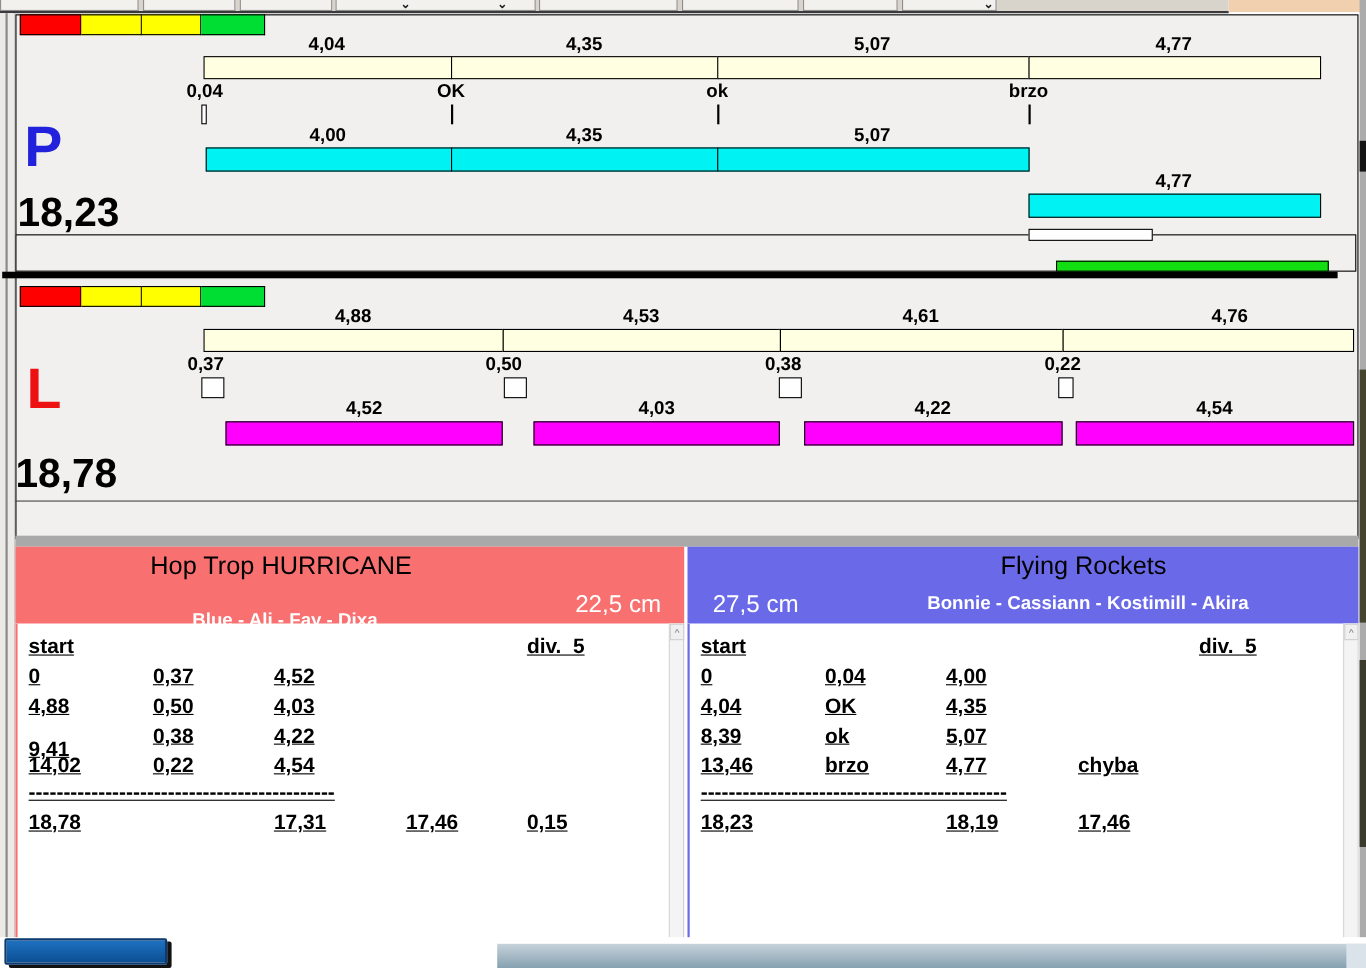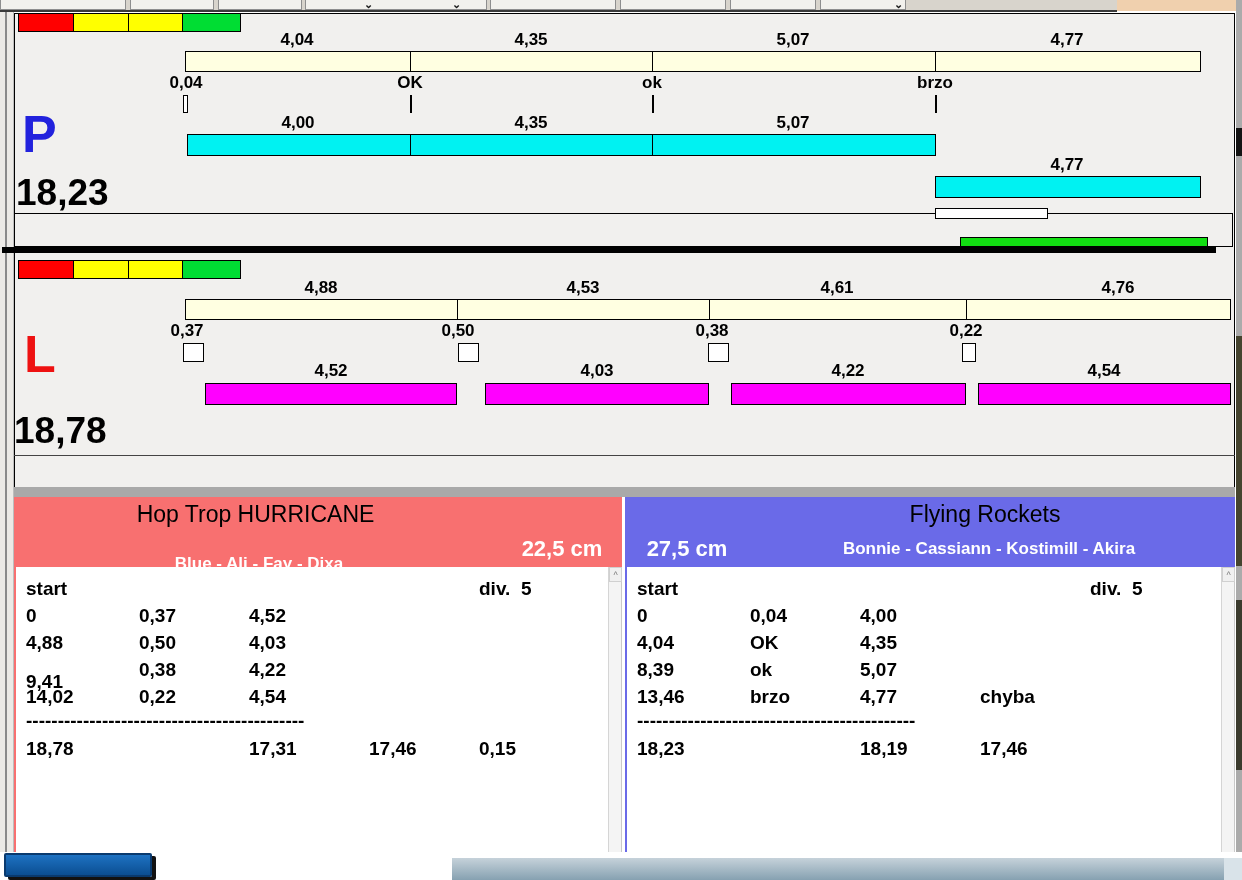--- a/index.html
+++ b/index.html
@@ -52,23 +52,23 @@
   .white-minibar { position:absolute; background:#FFF; border:1px solid #000; }
   .green-minibar { position:absolute; background:#12DE12; border:1px solid #000; }
   .thin-rule { position:absolute; height:1px; background:#444; }
 
   
   .gray-band { left:14px; top:487px; width:1221px; height:10px; background:#A9A9A9; }
   .team-panel { position:absolute; top:497px; }
   .team-header { position:absolute; left:0; top:0; width:100%; height:70px; }
   .team-name { position:absolute; top:4px; font-size:23px; font-weight:normal; color:#000; text-align:center; }
   .team-dogs { position:absolute; top:42px; font-size:17px; font-weight:bold; color:#FFF; text-align:center; }
-  .jump-height { position:absolute; top:39px; font-size:22px; font-weight:bold; color:#FFF; text-align:center; }
+  .jump-height { position:absolute; top:39px; font-size:22px; font-weight:normal; color:#FFF; text-align:center; }
   .team-body { position:absolute; left:0; top:70px; width:100%; background:#FFF; }
-  .tbl-cell { position:absolute; font-size:19px; font-weight:bold; color:#000; white-space:pre; }
+  .tbl-cell { position:absolute; font-size:19px; font-weight:bold; color:#000; white-space:pre;text-decoration:underline; }
   .c1 { left:10px; } .c2 { left:123px; } .c3 { left:233px; } .c4 { left:353px; } .c5 { left:463px; }
   .scrollbar { position:absolute; width:13px; background:#F4F4F4; border-left:1px solid #D5D5D5; }
   .scroll-arrow { width:13px; height:15px; background:#F0F0F0; border:1px solid #D0D0D0;
       font-size:9px; color:#777; text-align:center; line-height:14px; }
 
   .datetime-box { left:495px; top:490px; width:262px; height:46px; background:#FFF;
       border:1px solid #ABABAB; z-index:5; text-align:center; font-size:27px; color:#000;
       line-height:44px; letter-spacing:-0.5px; white-space:nowrap; }
 </style>
 </head>

